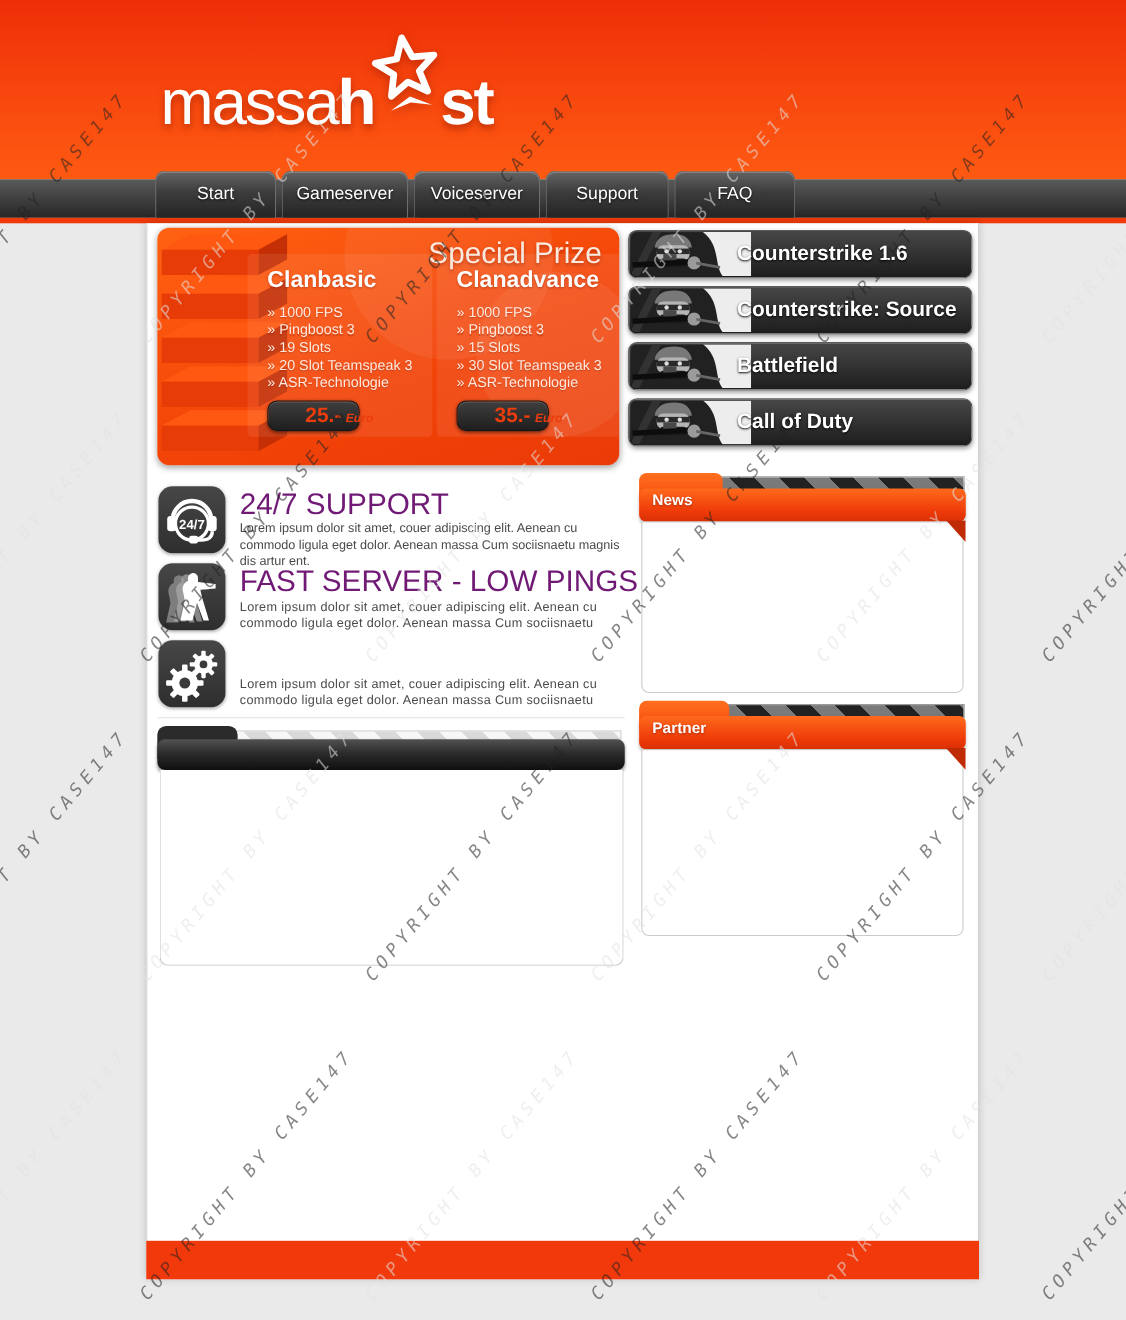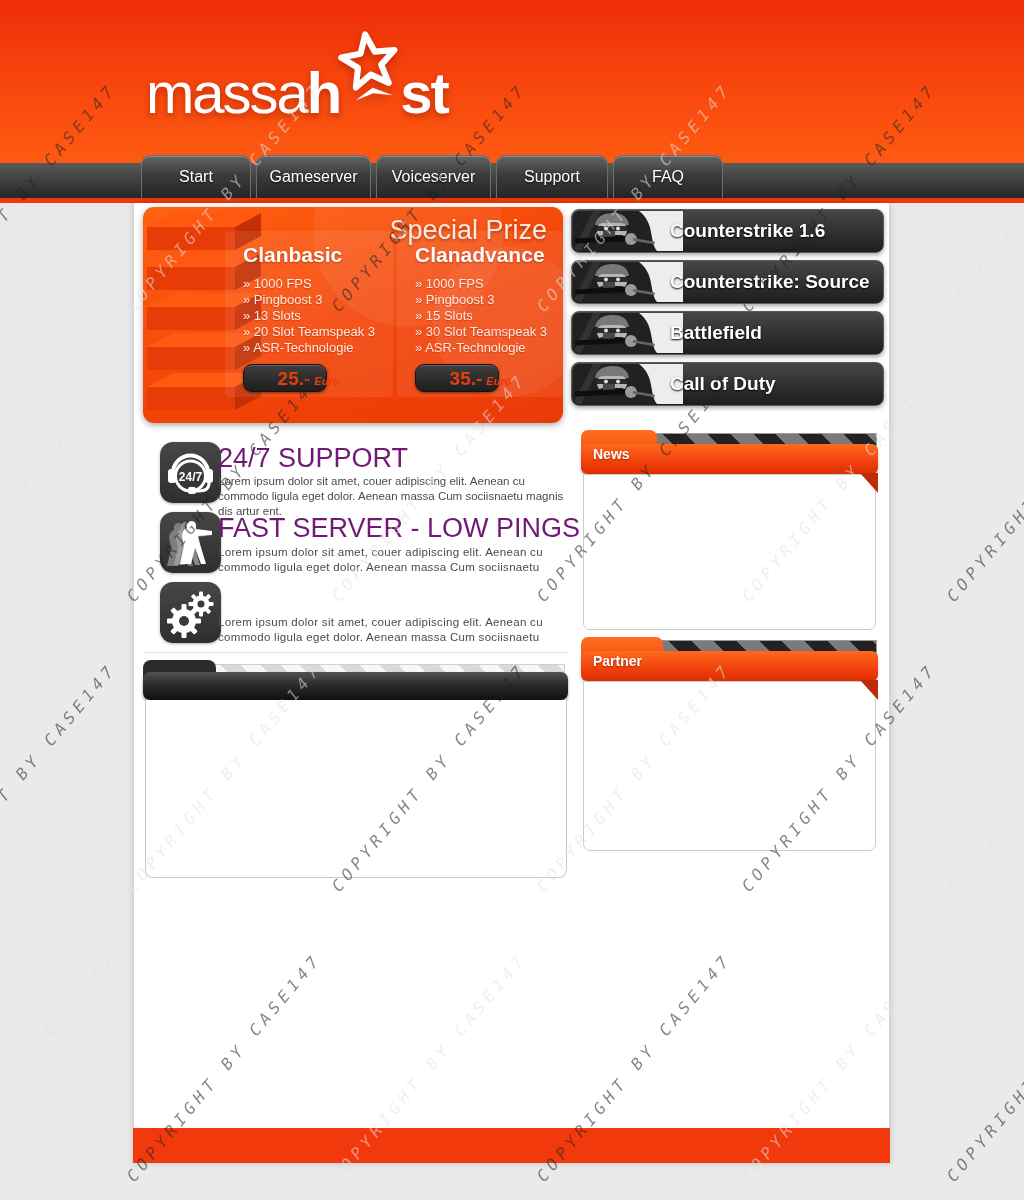--- a/index.html
+++ b/index.html
@@ -57,21 +57,21 @@
 
   
   .game-btn{position:absolute;left:571px;width:313px;height:44px;border-radius:8px;
             background:linear-gradient(180deg,#474747,#1d1d1d);border:1px solid #5c5c5c;
             box-sizing:border-box;box-shadow:0 2px 4px rgba(0,0,0,.35);overflow:hidden;cursor:pointer;}
   .game-thumb{position:absolute;left:1px;top:1px;width:110px;height:40px;border-radius:6px 0 0 6px;overflow:hidden;}
   .game-label{position:absolute;left:98px;top:0;height:42px;line-height:42px;
               font-size:19px;font-weight:700;color:#fff;text-shadow:0 1px 2px #000;}
 
   
-  .feat-icon{position:absolute;left:160px;width:61px;height:61px;border-radius:13px;
+  .feat-icon{position:absolute;left:144px;width:61px;height:61px;border-radius:13px;
              background:linear-gradient(180deg,#474747,#2e2e2e);box-shadow:0 1px 3px rgba(0,0,0,.3);}
   .feat-title{position:absolute;left:218px;font-size:27px;font-weight:400;color:#701a75;}
   .feat-body{position:absolute;left:218px;width:350px;font-size:11.5px;line-height:15px;color:#4a4a4a;}
   .feat-body.narrow{width:332px;letter-spacing:.3px;}
   .feat-divider{position:absolute;left:143px;width:425px;height:1px;background:#e3e3e3;}
 
   
   .stripes-light{position:absolute;left:213px;top:664px;width:352px;height:15px;
                  background:repeating-linear-gradient(45deg,#f7f7f7 0 14px,#d9d9d9 14px 28px);
                  border:1px solid #cfcfcf;box-sizing:border-box;}
@@ -158,21 +158,21 @@
           <polygon points="96,176 122,162 122,185 96,199" fill="#c52f05"></polygon>
       </g>
     </svg>
     <div class="promo-title">Special Prize</div>
 
     <div class="plan" style="left:82px;">
       <div class="plan-name">Clanbasic</div>
       <ul>
         <li>1000 FPS</li>
         <li>Pingboost 3</li>
-        <li>13 Slots</li>
+        <li>19 Slots</li>
         <li>20 Slot Teamspeak 3</li>
         <li>ASR-Technologie</li>
       </ul>
       <div class="price-btn">
         <span class="price-val">25.-</span>
         <span class="price-cur">Euro</span>
       </div>
     </div>
 
     <div class="plan" style="left:254px;">

